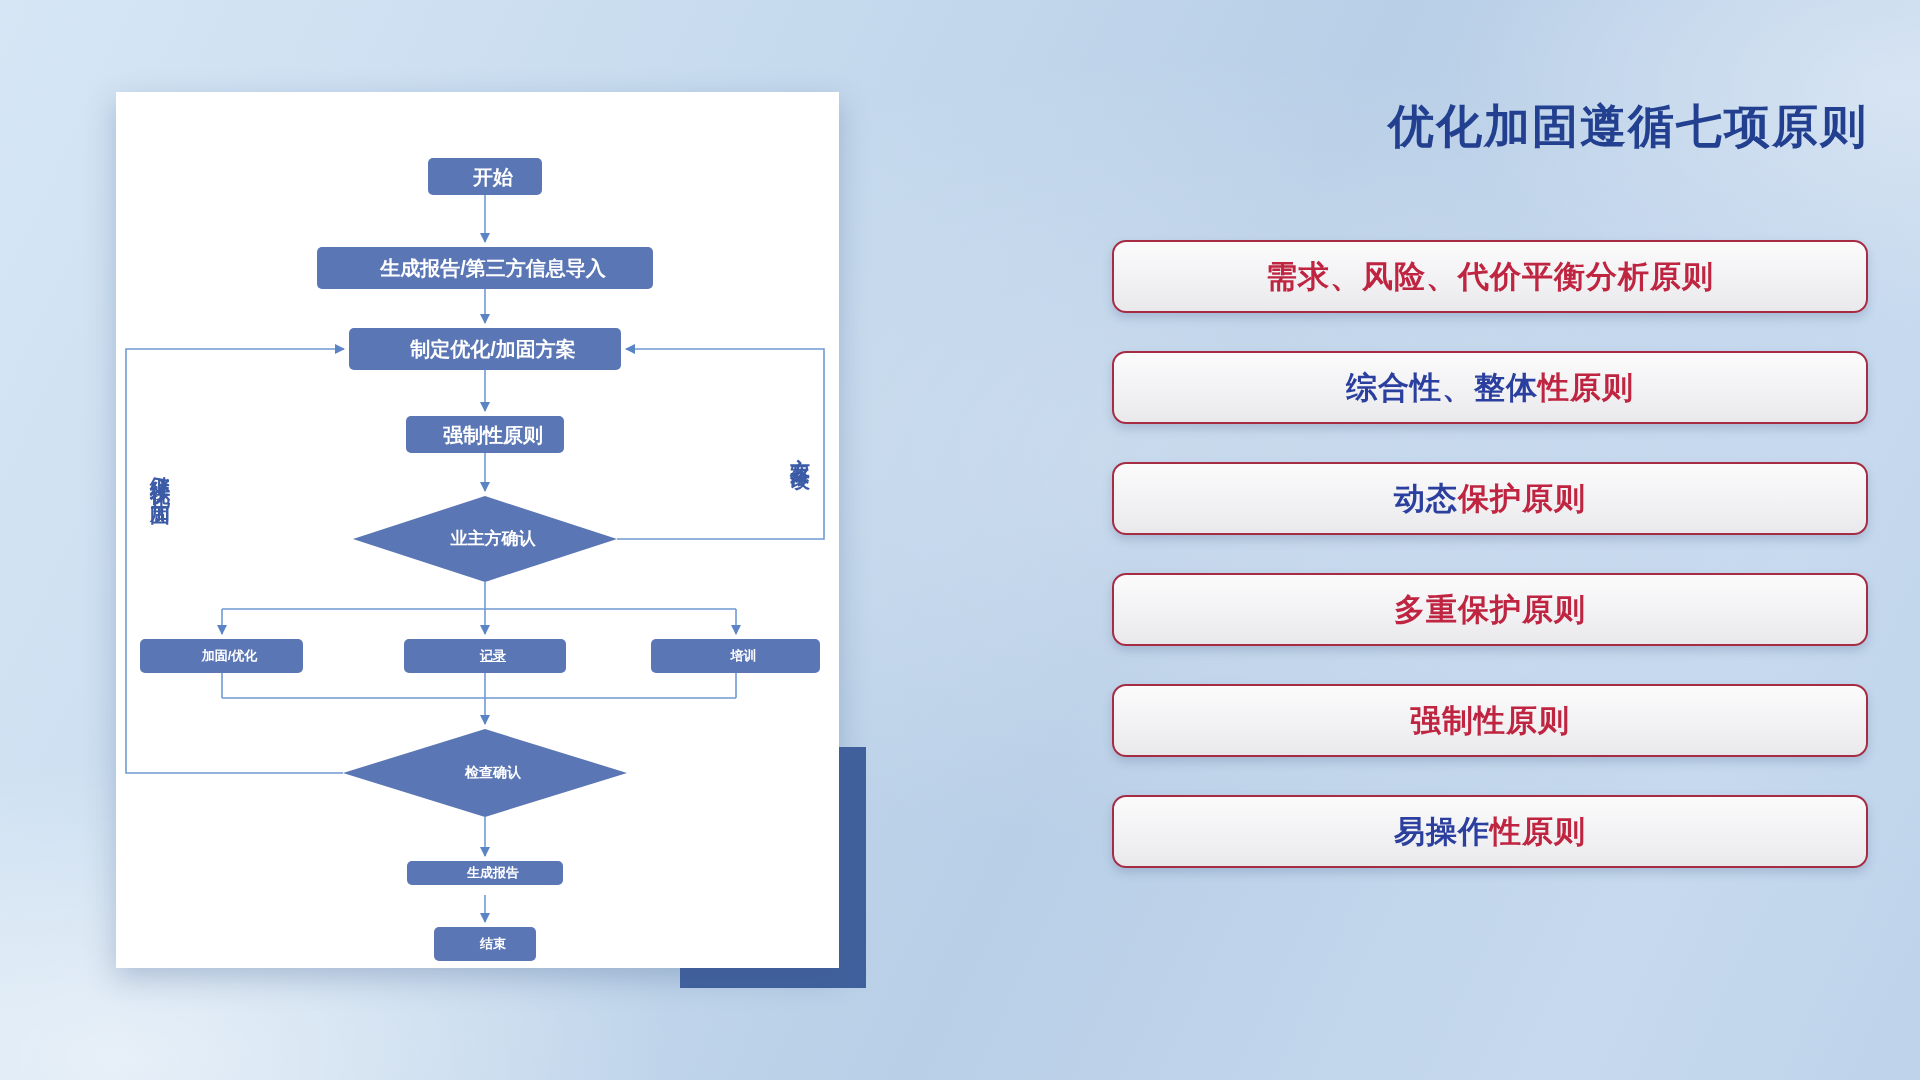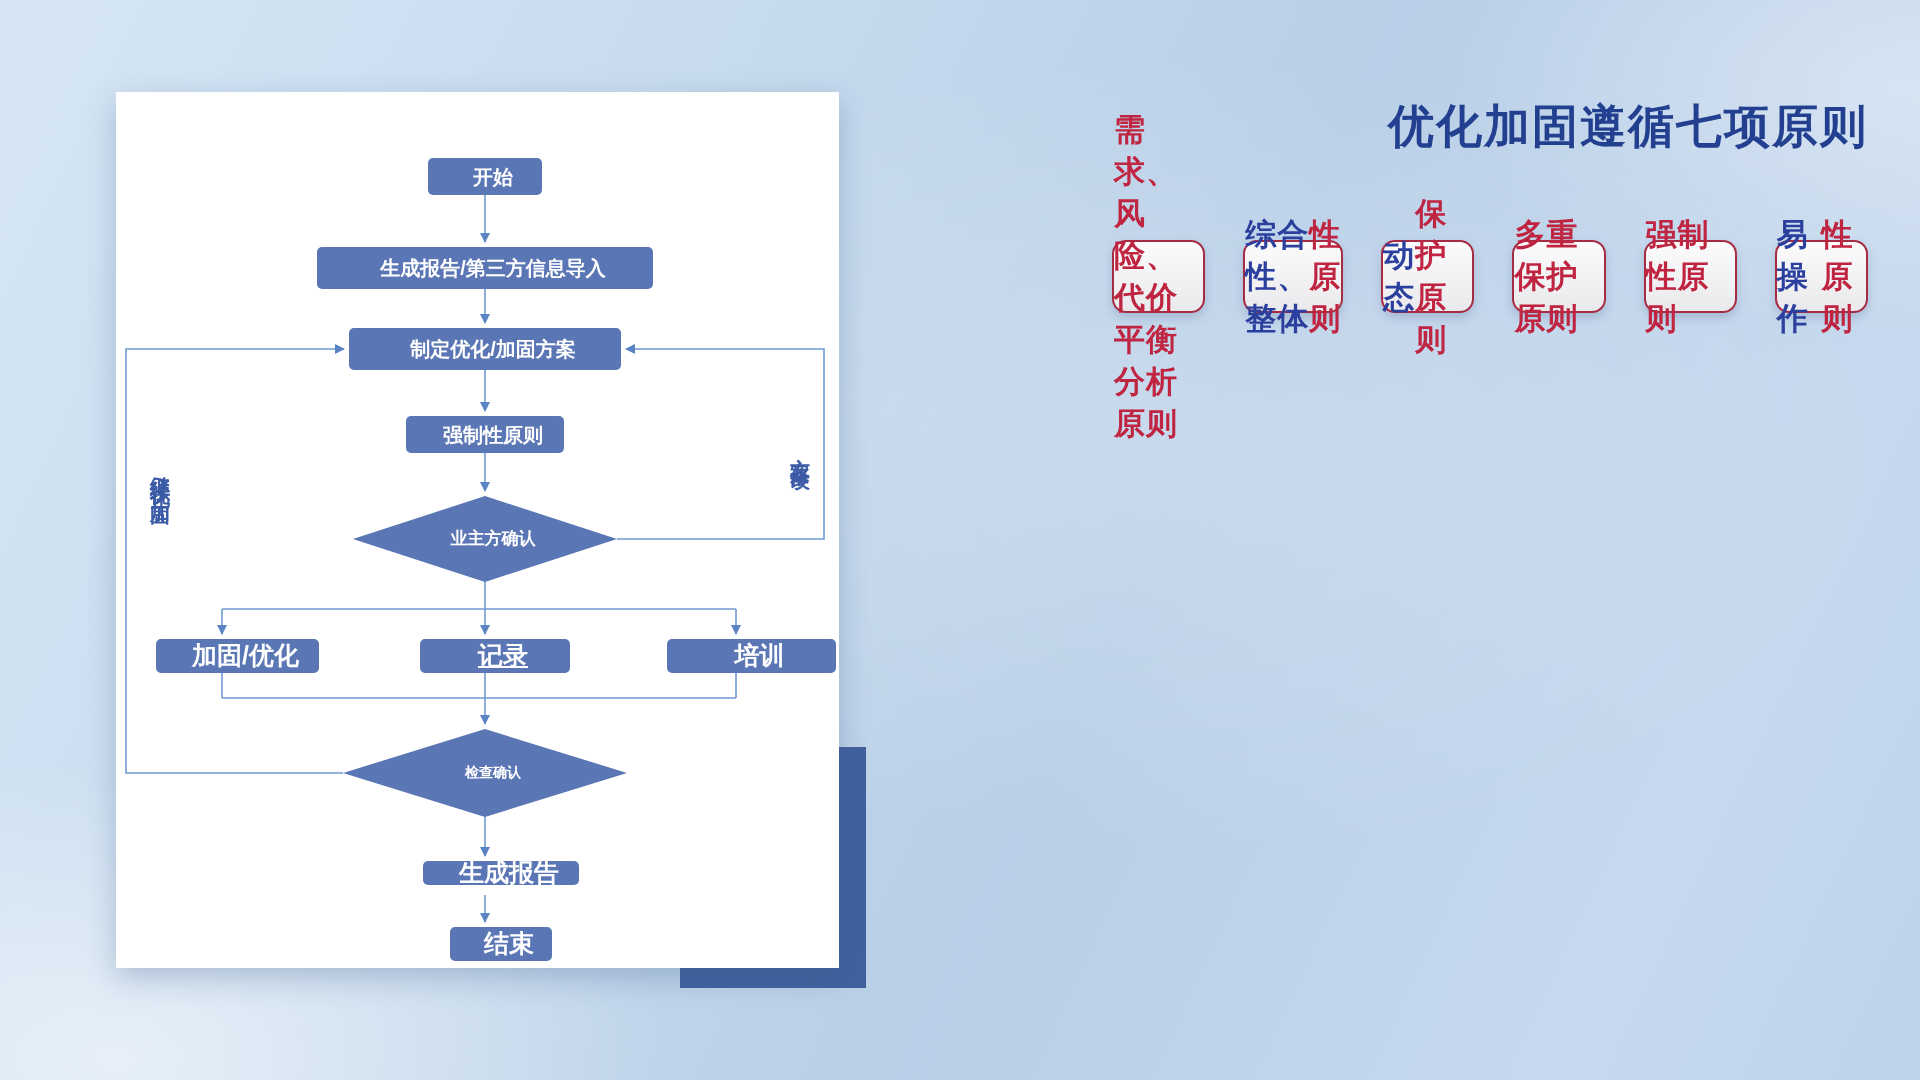--- a/index.html
+++ b/index.html
@@ -22,41 +22,41 @@
   .card{
     position:absolute; left:116px; top:92px; width:723px; height:876px;
     background:#ffffff; box-shadow:0 10px 28px rgba(60,90,140,0.30);
   }
   .connectors{ position:absolute; inset:0; width:100%; height:100%; }
   .node{
     position:absolute; background:#5a76b4; color:#ffffff; font-weight:bold;
     display:flex; align-items:center; justify-content:center;
     border-radius:5px; font-size:20px; line-height:1.1; text-align:center;padding-left:16px;
   }
-  .node.small{ font-size:25px;margin-left:16px; }
+  .node.small{ font-size:13px; }
   .diamond{
     border-radius:0;
     clip-path:polygon(50% 0,100% 50%,50% 100%,0 50%);
   }
   .vlabel{
     position:absolute; writing-mode:vertical-rl;
     color:#3c5ba6; font-weight:bold; font-size:20px; letter-spacing:4px;
     display:flex; align-items:center; justify-content:center;
   }
 
   
   .right-panel{ position:absolute; left:1112px; top:0; width:756px; height:1080px; }
   .panel-title{
     position:absolute; top:96px; left:0; width:100%;
     text-align:right; color:#22408f; font-size:46px; font-weight:bold;
     letter-spacing:2px;
   }
   .pill-list{
     position:absolute; top:240px; left:0; width:100%;
-    display:flex; flex-direction:row; gap:38px;
+    display:flex; flex-direction:column; gap:38px;
   }
   .pill{
     height:73px; width:100%;
     border:2px solid #a62c44; border-radius:14px;
     background:linear-gradient(180deg,#fbfbfc 0%,#f1f1f3 60%,#e9e9ec 100%);
     box-shadow:0 5px 10px rgba(90,110,150,0.28);
     display:flex; align-items:center; justify-content:center;
     font-size:31px; font-weight:bold; letter-spacing:1px;
   }
 </style>
@@ -99,21 +99,21 @@
     <div class="node" style="left:201px;top:155px;width:336px;height:42px;">生成报告/第三方信息导入</div>
 
     <div class="node" style="left:233px;top:236px;width:272px;height:42px;">制定优化/加固方案</div>
 
     <div class="node" style="left:290px;top:324px;width:158px;height:37px;">强制性原则</div>
 
     <div class="node diamond" style="left:237px;top:404px;width:264px;height:86px;font-size:17px;">业主方确认</div>
 
     <div class="node small" style="left:24px;top:547px;width:163px;height:34px;">加固/优化</div>
 
-    <div class="node small" style="left:288px;top:547px;width:150px;height:34px;text-decoration:underline;">记录</div>
+    <div class="node small" style="left:288px;top:547px;width:162px;height:34px;text-decoration:underline;">记录</div>
 
     <div class="node small" style="left:535px;top:547px;width:169px;height:34px;">培训</div>
 
     <div class="node diamond" style="left:227px;top:637px;width:284px;height:88px;font-size:14px;">检查确认</div>
 
     <div class="node small" style="left:291px;top:769px;width:156px;height:24px;">生成报告</div>
 
     <div class="node small" style="left:318px;top:835px;width:102px;height:34px;">结束</div>
 
     <div class="vlabel" style="left:30px;top:298px;height:175px;width:30px;">继续优化/加固</div>

